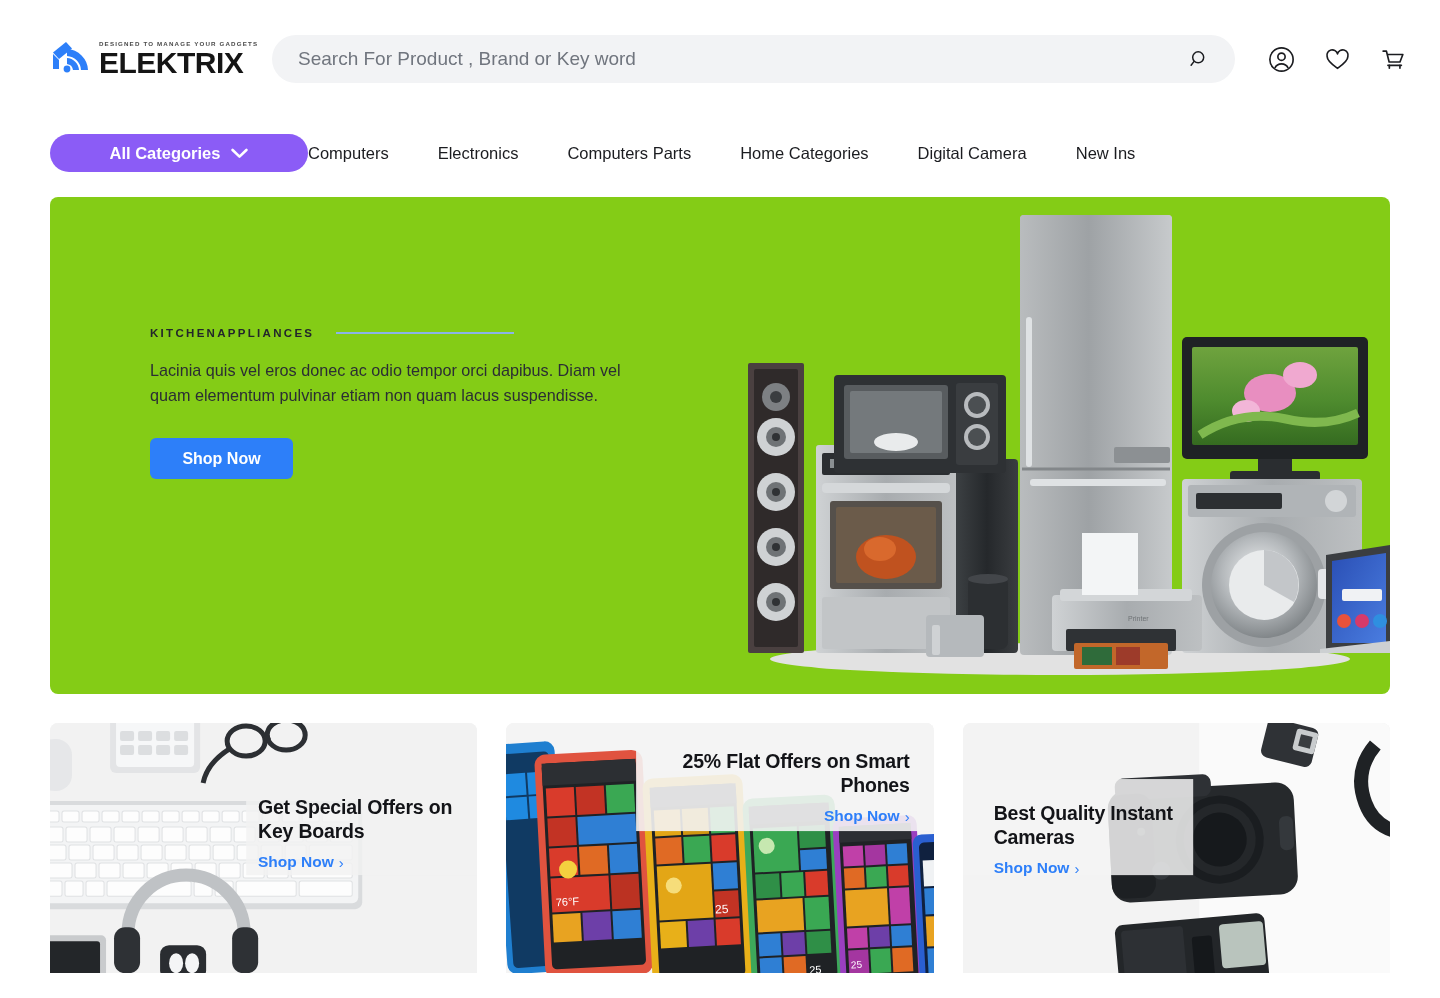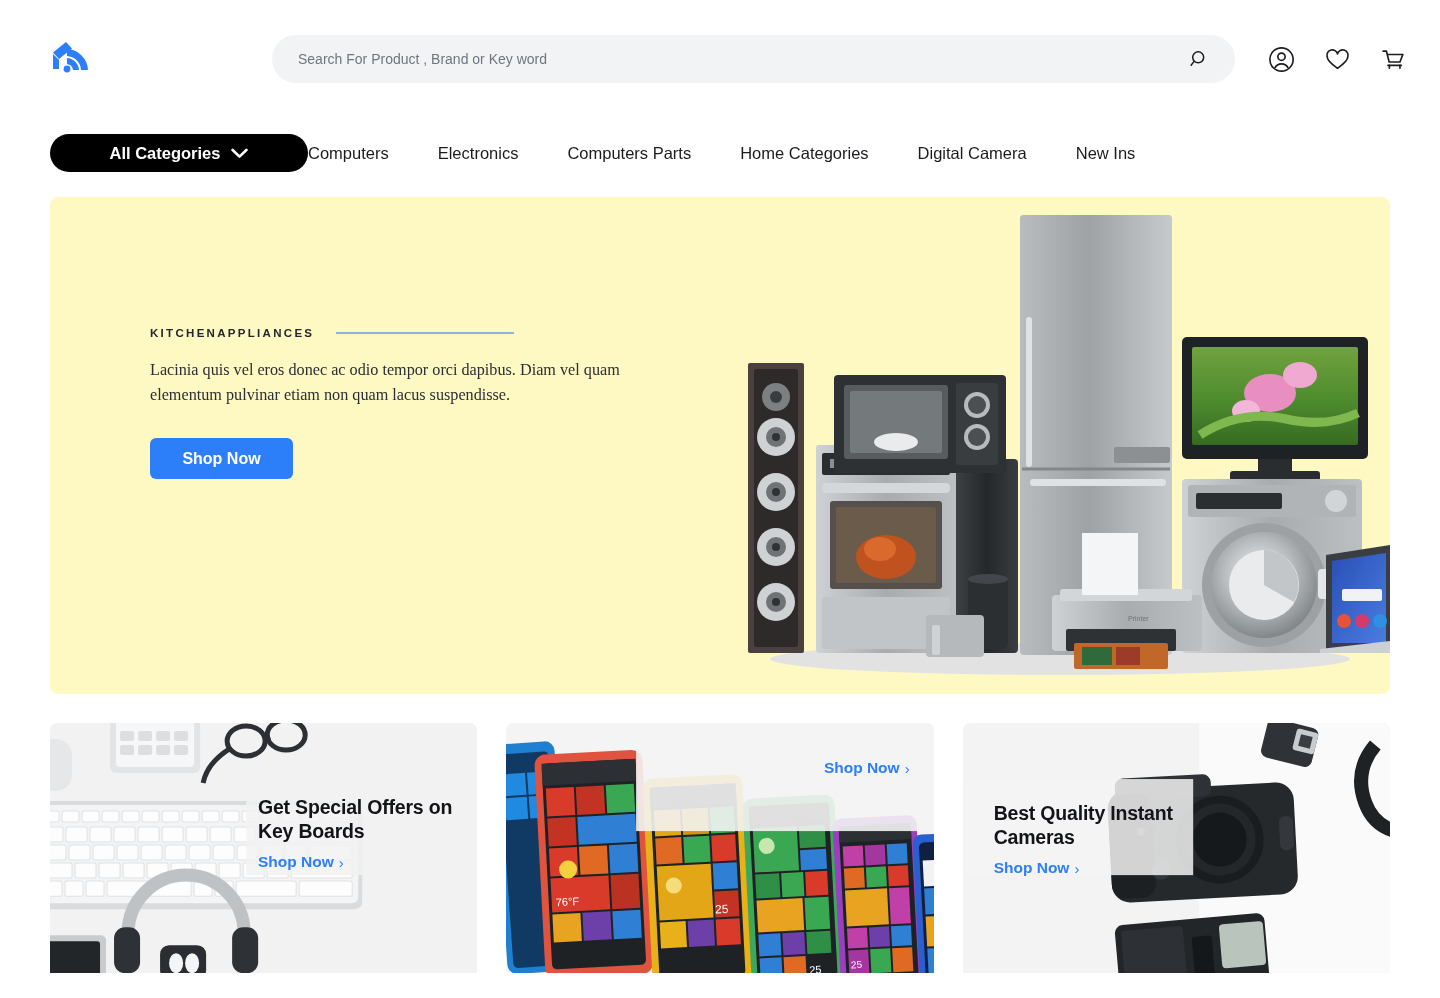--- a/index.html
+++ b/index.html
@@ -50,21 +50,21 @@
     display: flex;
     align-items: center;
     padding: 0 22px 0 26px;
   }
   .search-input {
     flex: 1;
     border: none;
     outline: none;
     background: transparent;
     font-family: "Liberation Sans", sans-serif;
-    font-size: 14px;
+    font-size: 19px;
     color: #3b3f46;
   }
   .search-input::placeholder { color: #70757e; }
   .search-btn {
     width: 28px; height: 28px;
     border: none; background: transparent;
     cursor: pointer;
     display: flex; align-items: center; justify-content: center;
   }
 
@@ -73,21 +73,21 @@
 
   
   .nav {
     height: 70px;
     display: flex;
     align-items: center;
     padding: 0 0 0 50px;
   }
   .all-cat {
     width: 258px; height: 38px;
-    background: #000000;
+    background: #8b5cf6;
     border-radius: 19px;
     color: #fff;
     display: flex; align-items: center; justify-content: center;
     gap: 11px;
     font-size: 16.5px; font-weight: 700;
     cursor: pointer; border: none;
     font-family: "Liberation Sans", sans-serif;
   }
   .nav-links {
     display: flex; align-items: center;
@@ -99,21 +99,21 @@
     font-size: 16.5px;
     color: #1b1c20;
     text-decoration: none;
     cursor: pointer;
   }
 
   
   .hero {
     margin: 9px 50px 0 50px;
     height: 497px;
-    background: #fef9c3;
+    background: #84cc16;
     border-radius: 8px;
     position: relative;
     overflow: hidden;
     display: flex;
   }
   .hero-copy {
     width: 560px;
     padding: 130px 0 0 100px;
     position: relative;
     z-index: 2;
@@ -132,21 +132,20 @@
     letter-spacing: -0.4px;
     color: #141519;
     margin-bottom: 22px;
   }
   .hero-desc {
     font-size: 16.2px;
     line-height: 25px;
     color: #2b2e34;
     width: 510px;
     margin-bottom: 30px;
-    font-family: Liberation Serif, serif;
   }
   .shop-btn {
     display: inline-flex; align-items: center; justify-content: center;
     width: 143px; height: 41px;
     background: #2d7ff9;
     border: none; border-radius: 6px;
     color: #fff; font-size: 16px; font-weight: 700;
     cursor: pointer;
     font-family: "Liberation Sans", sans-serif;
   }
@@ -203,20 +202,24 @@
 <div class="header">
 
   <div class="logo">
     <svg class="logo-mark" viewBox="0 0 42 40">
       <path d="M3 13.5 L16 3 L22 9.5 L9 20 Z" fill="#2d7ff9"></path>
       <path d="M3 15 L3 30 L9 30 L9 21 Z" fill="#2d7ff9"></path>
       <path d="M17 10 A22 22 0 0 1 38 31 L31 31 A15 15 0 0 0 17 17 Z" fill="#2d7ff9"></path>
       <path d="M17 19 A13 13 0 0 1 29 31 L23 31 A7 7 0 0 0 17 25 Z" fill="#2d7ff9"></path>
       <circle cx="17" cy="30" r="3.4" fill="#2d7ff9"></circle>
     </svg>
+    <div class="logo-text">
+      <div class="logo-tagline">DESIGNED TO MANAGE YOUR GADGETS</div>
+      <div class="logo-word">ELEKTRIX</div>
+    </div>
   </div>
 
   <div class="search-wrap">
     <input class="search-input" type="text" placeholder="Search For Product , Brand or Key word" style="">
     <button class="search-btn">
       <svg viewBox="0 0 24 24" width="21" height="21">
         <circle cx="10.5" cy="9.5" r="6.3" fill="none" stroke="#1b1c20" stroke-width="1.7"></circle>
         <line x1="5.6" y1="14.4" x2="2.4" y2="18.6" stroke="#1b1c20" stroke-width="1.7" stroke-linecap="round"></line>
       </svg>
     </button>
@@ -642,20 +645,21 @@
             <rect x="9" y="114" width="20" height="26" fill="#2f7fd4"></rect>
             <rect x="31" y="114" width="20" height="26" fill="#6d3fa8"></rect>
             <rect x="53" y="114" width="20" height="26" fill="#2f6fc0"></rect>
           </g>
         </g>
       </g>
 
       <rect x="130" y="0" width="297" height="108" fill="#f4f4f4" opacity="0.9"></rect>
     </svg>
     <div class="card-copy">
+      <div class="card-title">25% Flat Offers on Smart Phones</div>
       <a class="card-link" href="#">
         <span>Shop Now</span>
         <span class="chev">›</span>
       </a>
     </div>
   </div>
 
   <div class="card card3">
     <svg class="card-art" viewBox="0 0 427 250" preserveAspectRatio="xMinYMin slice">
       <rect width="427" height="250" fill="#f3f3f3"></rect>

